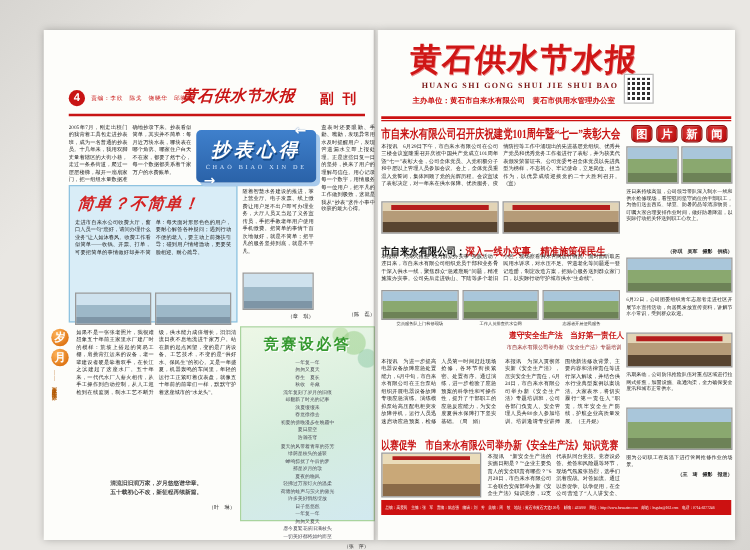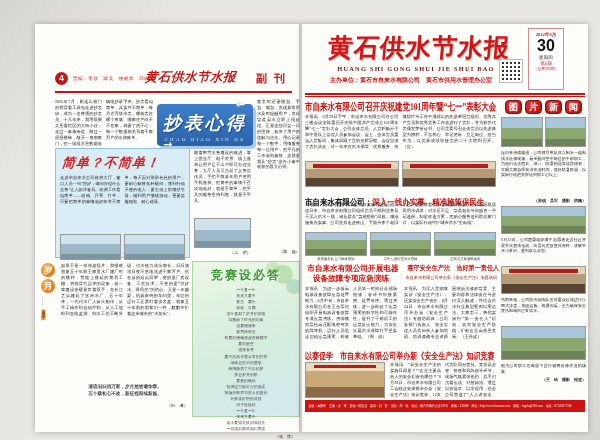--- a/index.html
+++ b/index.html
@@ -40,21 +40,21 @@
     letter-spacing:7px; }
   .plRule { position:absolute; top:67px; left:20px; right:10px; height:1.6px; background:#c81414; }
 
   .topArt { position:absolute; top:75px; left:20px; width:98px; height:76px; }
   .rightCol { position:absolute; top:75px; left:222px; width:43px; height:158px; }
   .rightCol .sig { margin-top:2px; }
 
   .banner { position:absolute; top:80px; left:122px; width:96px; height:42px;
     background:linear-gradient(#3f80cc,#2a62a8); border-radius:4px;
     box-shadow:3px 3px 0 #a9cbec; text-align:center; padding-top:7px; z-index:2; }
-  .bannerTitle { font-size:18px; font-weight:bold; font-style:italic; color:#fff; letter-spacing:3px;
+  .bannerTitle { font-size:15px; font-weight:bold; font-style:italic; color:#fff; letter-spacing:3px;
     text-shadow:1px 1px 0 #174a86; }
   .bannerSub { font-size:5px; color:#d6e8ff; letter-spacing:2.2px; margin-top:2px; }
   .arrowL { position:absolute; top:-6px; right:8px; color:#fff; font-size:11px; font-weight:bold;
     font-family:"DejaVu Sans",sans-serif; text-shadow:0 0 1px #2a62a8; }
   .arrowR { position:absolute; bottom:-5px; left:6px; color:#fff; font-size:11px; font-weight:bold;
     font-family:"DejaVu Sans",sans-serif; text-shadow:0 0 1px #2a62a8; }
 
   .box1 { position:absolute; top:124px; left:20px; width:135px; height:110px;
     background:#d9edf7; border:1px solid #8fc3e0; padding:4px; }
   .box1Title { font-size:13px; font-weight:bold; font-style:italic; color:#d42222;
@@ -245,27 +245,20 @@
 一切美好都将如约而至</div>
     <div class="poemSig sig">（张　萍）</div>
   </div>
 </div>
 
 <div class="page" id="pageR">
   <div class="mastLogo">黄石供水节水报</div>
   <div class="mastPinyin">HUANG SHI GONG SHUI JIE SHUI BAO</div>
   <div class="mastOrg">主办单位：黄石市自来水有限公司　黄石市供用水管理办公室</div>
   <div class="qr"></div>
-  <div class="dateBox">
-    <div class="dbYm">2022年6月</div>
-    <div class="dbDay">30</div>
-    <div class="dbWeek">星期四</div>
-    <div class="dbIssue">第6期</div>
-    <div class="dbTotal">（总第292期）</div>
-  </div>
   <div class="mastRule"></div>
 
   <div class="mainCol">
     <div class="h1">市自来水有限公司召开庆祝建党101周年暨“七一”表彰大会</div>
     <div class="a1 art cols2">本报讯　6月29日下午，市自来水有限公司在公司三楼会议室隆重召开庆祝中国共产党成立101周年暨“七一”表彰大会，公司全体党员、入党积极分子和中层以上管理人员参加会议。会上，全体党员重温入党誓词，集体回顾了党的光辉历程。会议宣读了表彰决定，对一年来在供水保障、优质服务、疫情防控等工作中涌现出的先进基层党组织、优秀共产党员和优秀党务工作者进行了表彰，并为获奖代表颁发荣誉证书。公司党委号召全体党员以先进典型为榜样，不忘初心、牢记使命，立足岗位、担当作为，以优异成绩迎接党的二十大胜利召开。（宣）</div>
     <div class="photos1">
       <div class="photo ph-meeting">
           <div class="ban"></div>
         </div>
       <div class="photo ph-meeting">
@@ -283,24 +276,20 @@
       </div>
       <div class="cell">
         <div class="photo ph-outdoor"></div>
         <div class="pcap">工作人员排查供水管网</div>
       </div>
       <div class="cell">
         <div class="photo ph-outdoor"></div>
         <div class="pcap">志愿者开展便民服务</div>
       </div>
     </div>
-    <div class="h3blk">
-      <div class="h3l">市自来水有限公司开展电器</div>
-      <div class="h3l">设备故障专项应急演练</div>
-    </div>
     <div class="h4blk">
       <div class="h4">遵守安全生产法　当好第一责任人</div>
       <div class="h4sub">市自来水有限公司举办新《安全生产法》专题培训</div>
     </div>
     <div class="a3 art cols2">本报讯　为进一步提高电器设备故障应急处置能力，6月中旬，市自来水有限公司在王台泵站组织开展电器设备故障专项应急演练。演练模拟泵站高压配电柜突发故障停机，运行人员迅速启动应急预案，检修人员第一时间赶赴现场抢修，各环节衔接紧密、处置有序。通过演练，进一步检验了应急预案的科学性和可操作性，提升了干部职工的应急反应能力，为安全度夏供水保障打下坚实基础。（周　娟）</div>
     <div class="a4 art cols2">本报讯　为深入贯彻落实新《安全生产法》，压实安全生产责任，6月24日，市自来水有限公司举办新《安全生产法》专题培训班，公司各部门负责人、安全管理人员共80余人参加培训。培训邀请专业讲师围绕新法修改背景、主要内容和法律责任等进行深入解读，并结合供水行业典型案例以案说法。大家表示，将切实履行“第一责任人”职责，筑牢安全生产防线，护航企业高质量发展。（王丹妮）</div>
     <div class="h5">以赛促学　市自来水有限公司举办新《安全生产法》知识竞赛</div>
     <div class="bottomRow">
       <div class="photo ph-warm">
           <div class="ban"></div>

